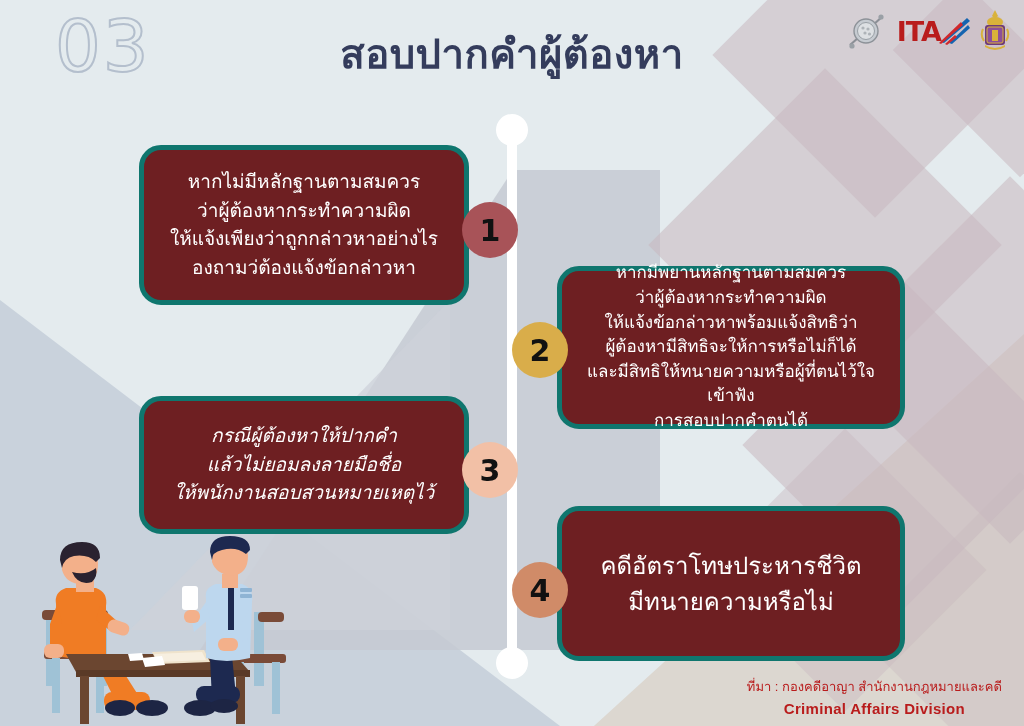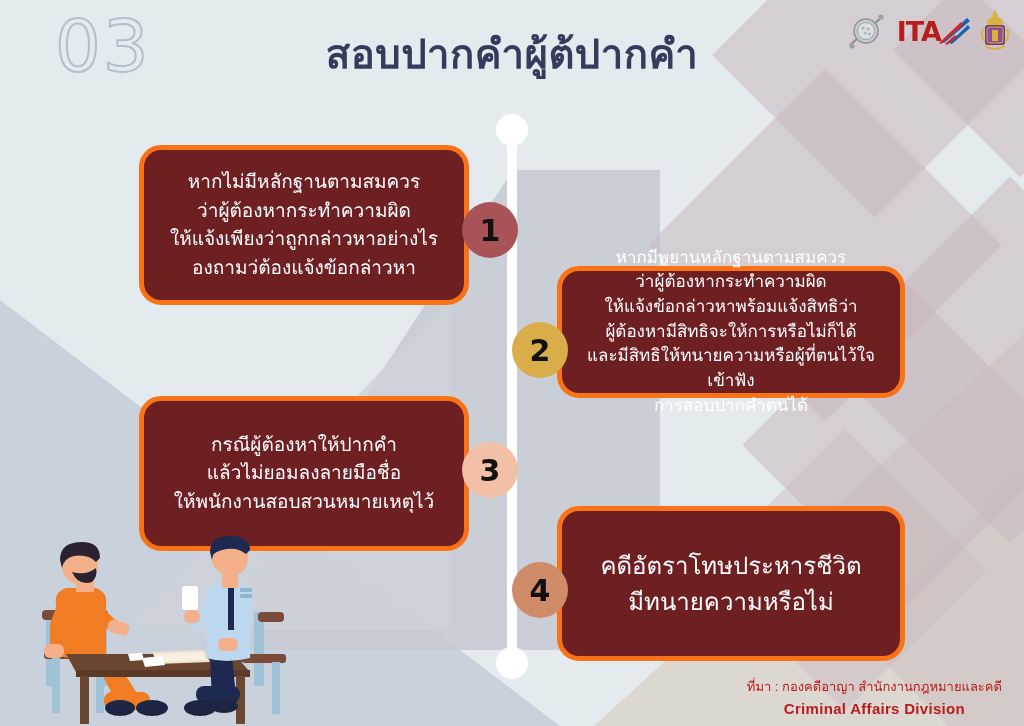--- a/index.html
+++ b/index.html
@@ -67,32 +67,32 @@
   
   .tl-line{position:absolute;left:507px;top:130px;width:10px;height:534px;background:#ffffff;border-radius:5px;}
   .tl-dot{position:absolute;width:32px;height:32px;border-radius:50%;background:#ffffff;left:496px;}
   .tl-dot.top{top:114px;}
   .tl-dot.bottom{top:647px;}
 
   
   .card{
     position:absolute;
     background:#6e1f22;
-    border:5px solid #f97316;
+    border:5px solid #0f766e;
     border-radius:22px;
     color:#ffffff;
     display:flex;align-items:center;justify-content:center;
     text-align:center;
     box-sizing:border-box;
     padding:10px 16px;
   }
   .card .lines{line-height:1.5;font-size:19px;}
   .card-1{left:139px;top:145px;width:330px;height:160px;}
-  .card-2{left:557px;top:266px;width:348px;height:132px;}
-  .card-3{left:139px;top:396px;width:330px;height:155px;}
+  .card-2{left:557px;top:266px;width:348px;height:163px;}
+  .card-3{left:139px;top:396px;width:330px;height:138px;font-style:italic;}
   .card-4{left:557px;top:506px;width:348px;height:155px;}
   .card-2 .lines{font-size:17px;line-height:1.45;}
   .card-4 .lines{font-size:24px;line-height:1.5;}
 
   
   .badge{
     position:absolute;width:56px;height:56px;border-radius:50%;
     display:flex;align-items:center;justify-content:center;
     font-size:30px;font-weight:bold;color:#111111;
     font-family:"DejaVu Sans",sans-serif;
@@ -125,21 +125,21 @@
   <div class="bg-gray-diag2"></div>
   <div class="sq e"></div>
   <div class="sq a"></div>
   <div class="sq b"></div>
   <div class="sq c"></div>
   <div class="sq d"></div>
   <div class="sq f"></div>
   <div class="sq g"></div>
 
   <div class="bignum">03</div>
-  <div class="title">สอบปากคำผู้ต้ปากคำ</div>
+  <div class="title">สอบปากคำผู้ต้องหา</div>
 
   <div class="logos">
     <div class="logo-seal">
       <svg width="44" height="44" viewBox="0 0 44 44">
         <line x1="6" y1="36" x2="38" y2="8" stroke="#8b8f96" stroke-width="2.2"></line>
         <circle cx="8" cy="37" r="2.6" fill="#9aa0a6"></circle>
         <circle cx="37" cy="8" r="2.6" fill="#9aa0a6"></circle>
         <circle cx="22" cy="22" r="12" fill="#c6cbd1" stroke="#8d9298" stroke-width="1.4"></circle>
         <circle cx="22" cy="22" r="8.5" fill="#dde0e3" stroke="#9aa0a6" stroke-width="1"></circle>
         <circle cx="19" cy="19" r="1.6" fill="#aeb3b8"></circle>

